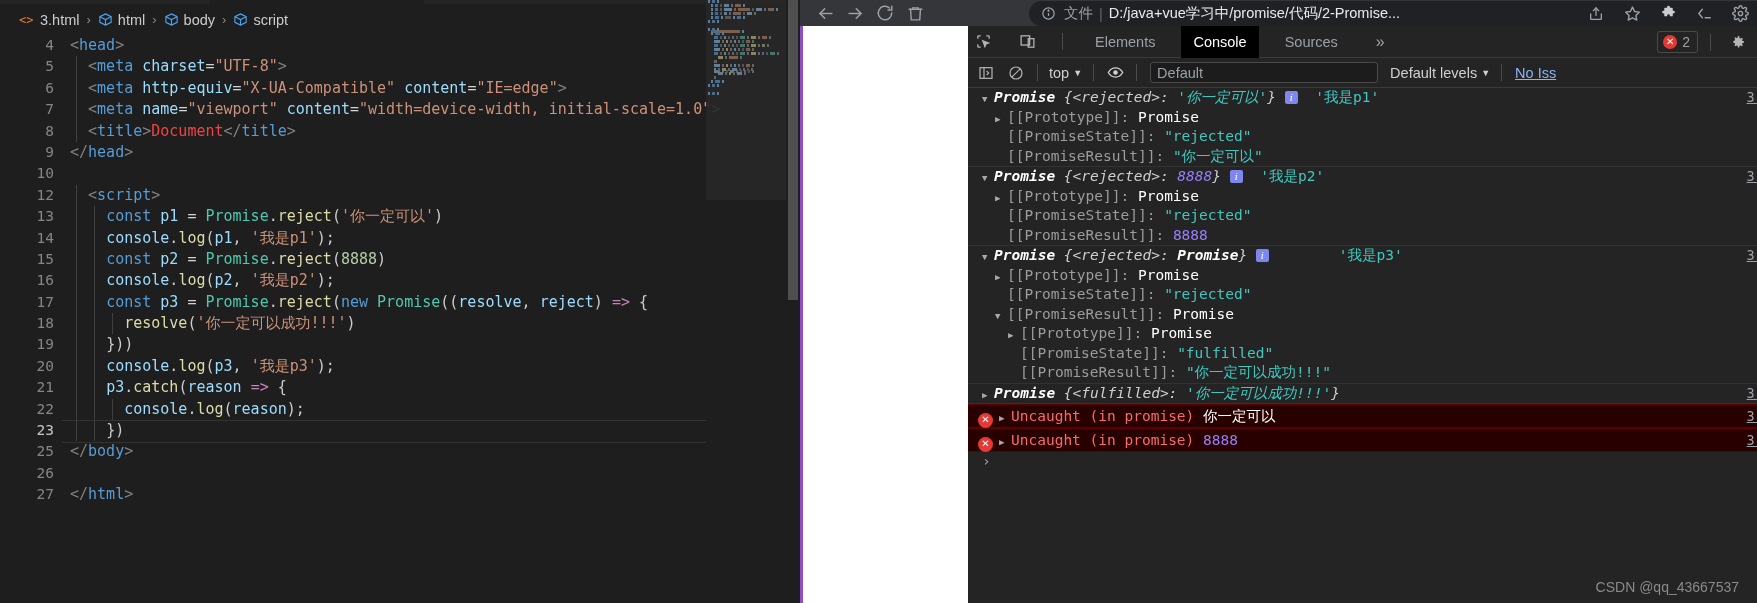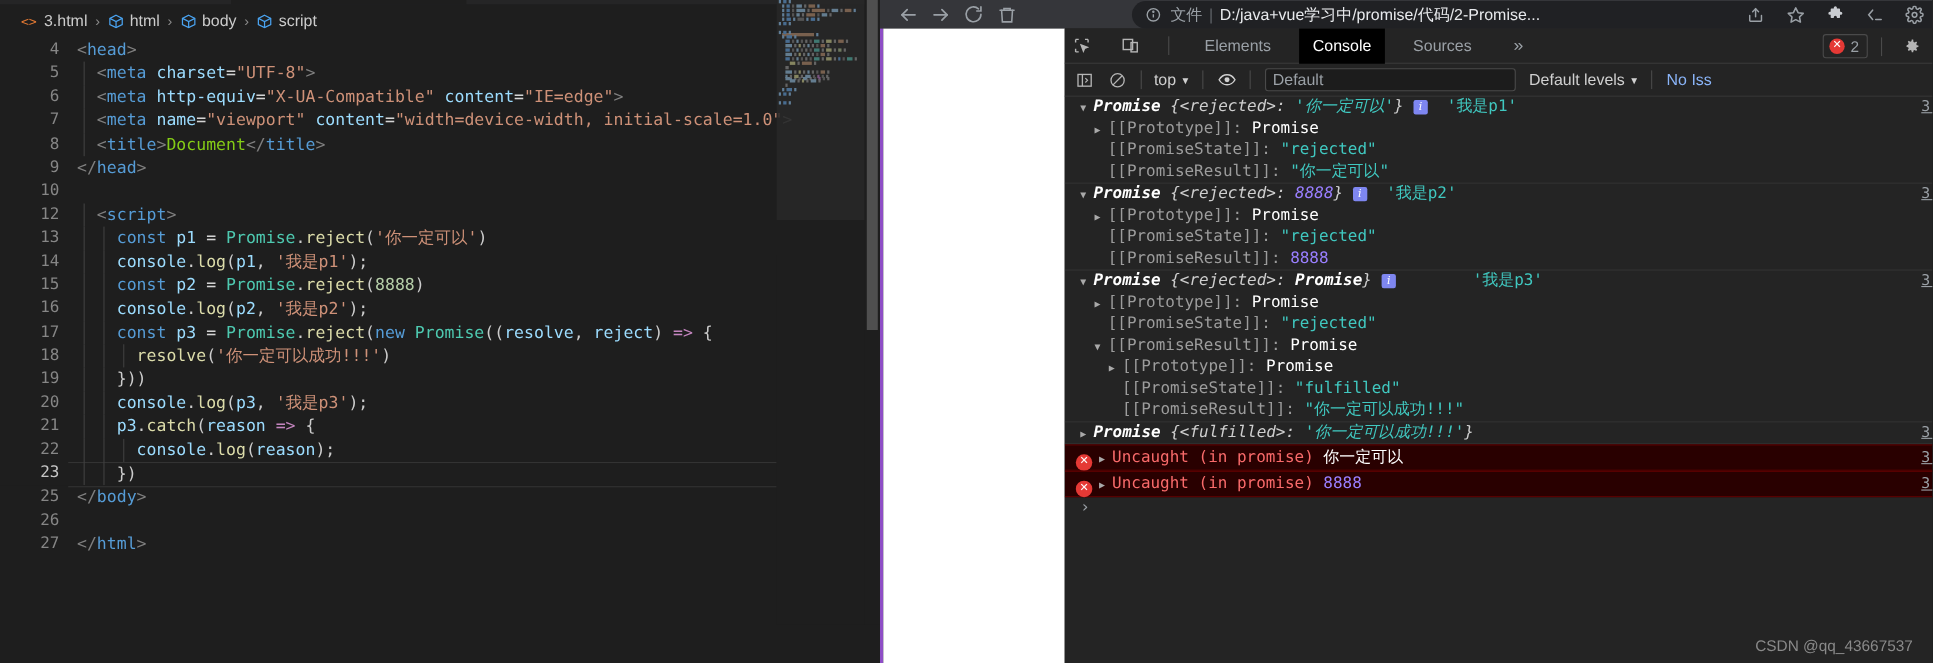--- a/index.html
+++ b/index.html
@@ -75,21 +75,21 @@
   .t-attr { color: #9cdcfe; }
   .t-str { color: #ce9178; }
   .t-kw { color: #569cd6; }
   .t-kw2 { color: #c586c0; }
   .t-var { color: #9cdcfe; }
   .t-fn { color: #dcdcaa; }
   .t-cls { color: #4ec9b0; }
   .t-num { color: #b5cea8; }
   .t-punc { color: #cccccc; }
   .t-op { color: #d4d4d4; }
-  .t-plain { color: #84cc16; }
+  .t-plain { color: #ef4444; }
 
   
   #minimap {
     position: absolute; right: 14px; top: 0;
     width: 80px; height: 568px;
     background: #1e1e1e;
     opacity: .85;
   }
   .mm-line { height: 3px; margin-bottom: 1px; }
   .mm-seg { display: inline-block; height: 2.5px; margin-right: 2px; vertical-align: top; }
@@ -210,21 +210,21 @@
     color: #d0d0d0; font-size: 14.5px; padding: 0 4px;
   }
   .caret { font-size: 9px; color: #d0d0d0; }
   .fb-filter {
     flex: 0 0 auto; width: 228px; height: 21px;
     background: #1c1c1c; border: 1px solid #4a4a4a; border-radius: 3px;
     color: #9aa0a6; font-size: 14.5px;
     padding: 0 6px; display: flex; align-items: center;
     margin: 0 6px;
   }
-  .fb-noissues { color: #8ab4f8; font-size: 14.5px; padding-left: 6px; white-space: nowrap;}
+  .fb-noissues { color: #8ab4f8; font-size: 14.5px; padding-left: 6px; white-space: nowrap; text-decoration: underline;}
 
   #console-body {
     flex: 1; position: relative; overflow: hidden;
     background: #242424;
     font-family: "DejaVu Sans Mono", "Liberation Mono", monospace;
     font-size: 14.5px;
     line-height: 19.5px;
   }
   .grp { border-bottom: 1px solid #323232; position: relative; }
   .c-line { position: relative; white-space: pre; height: 19.5px; padding-left: 14px; color: #d4d4d4; }

